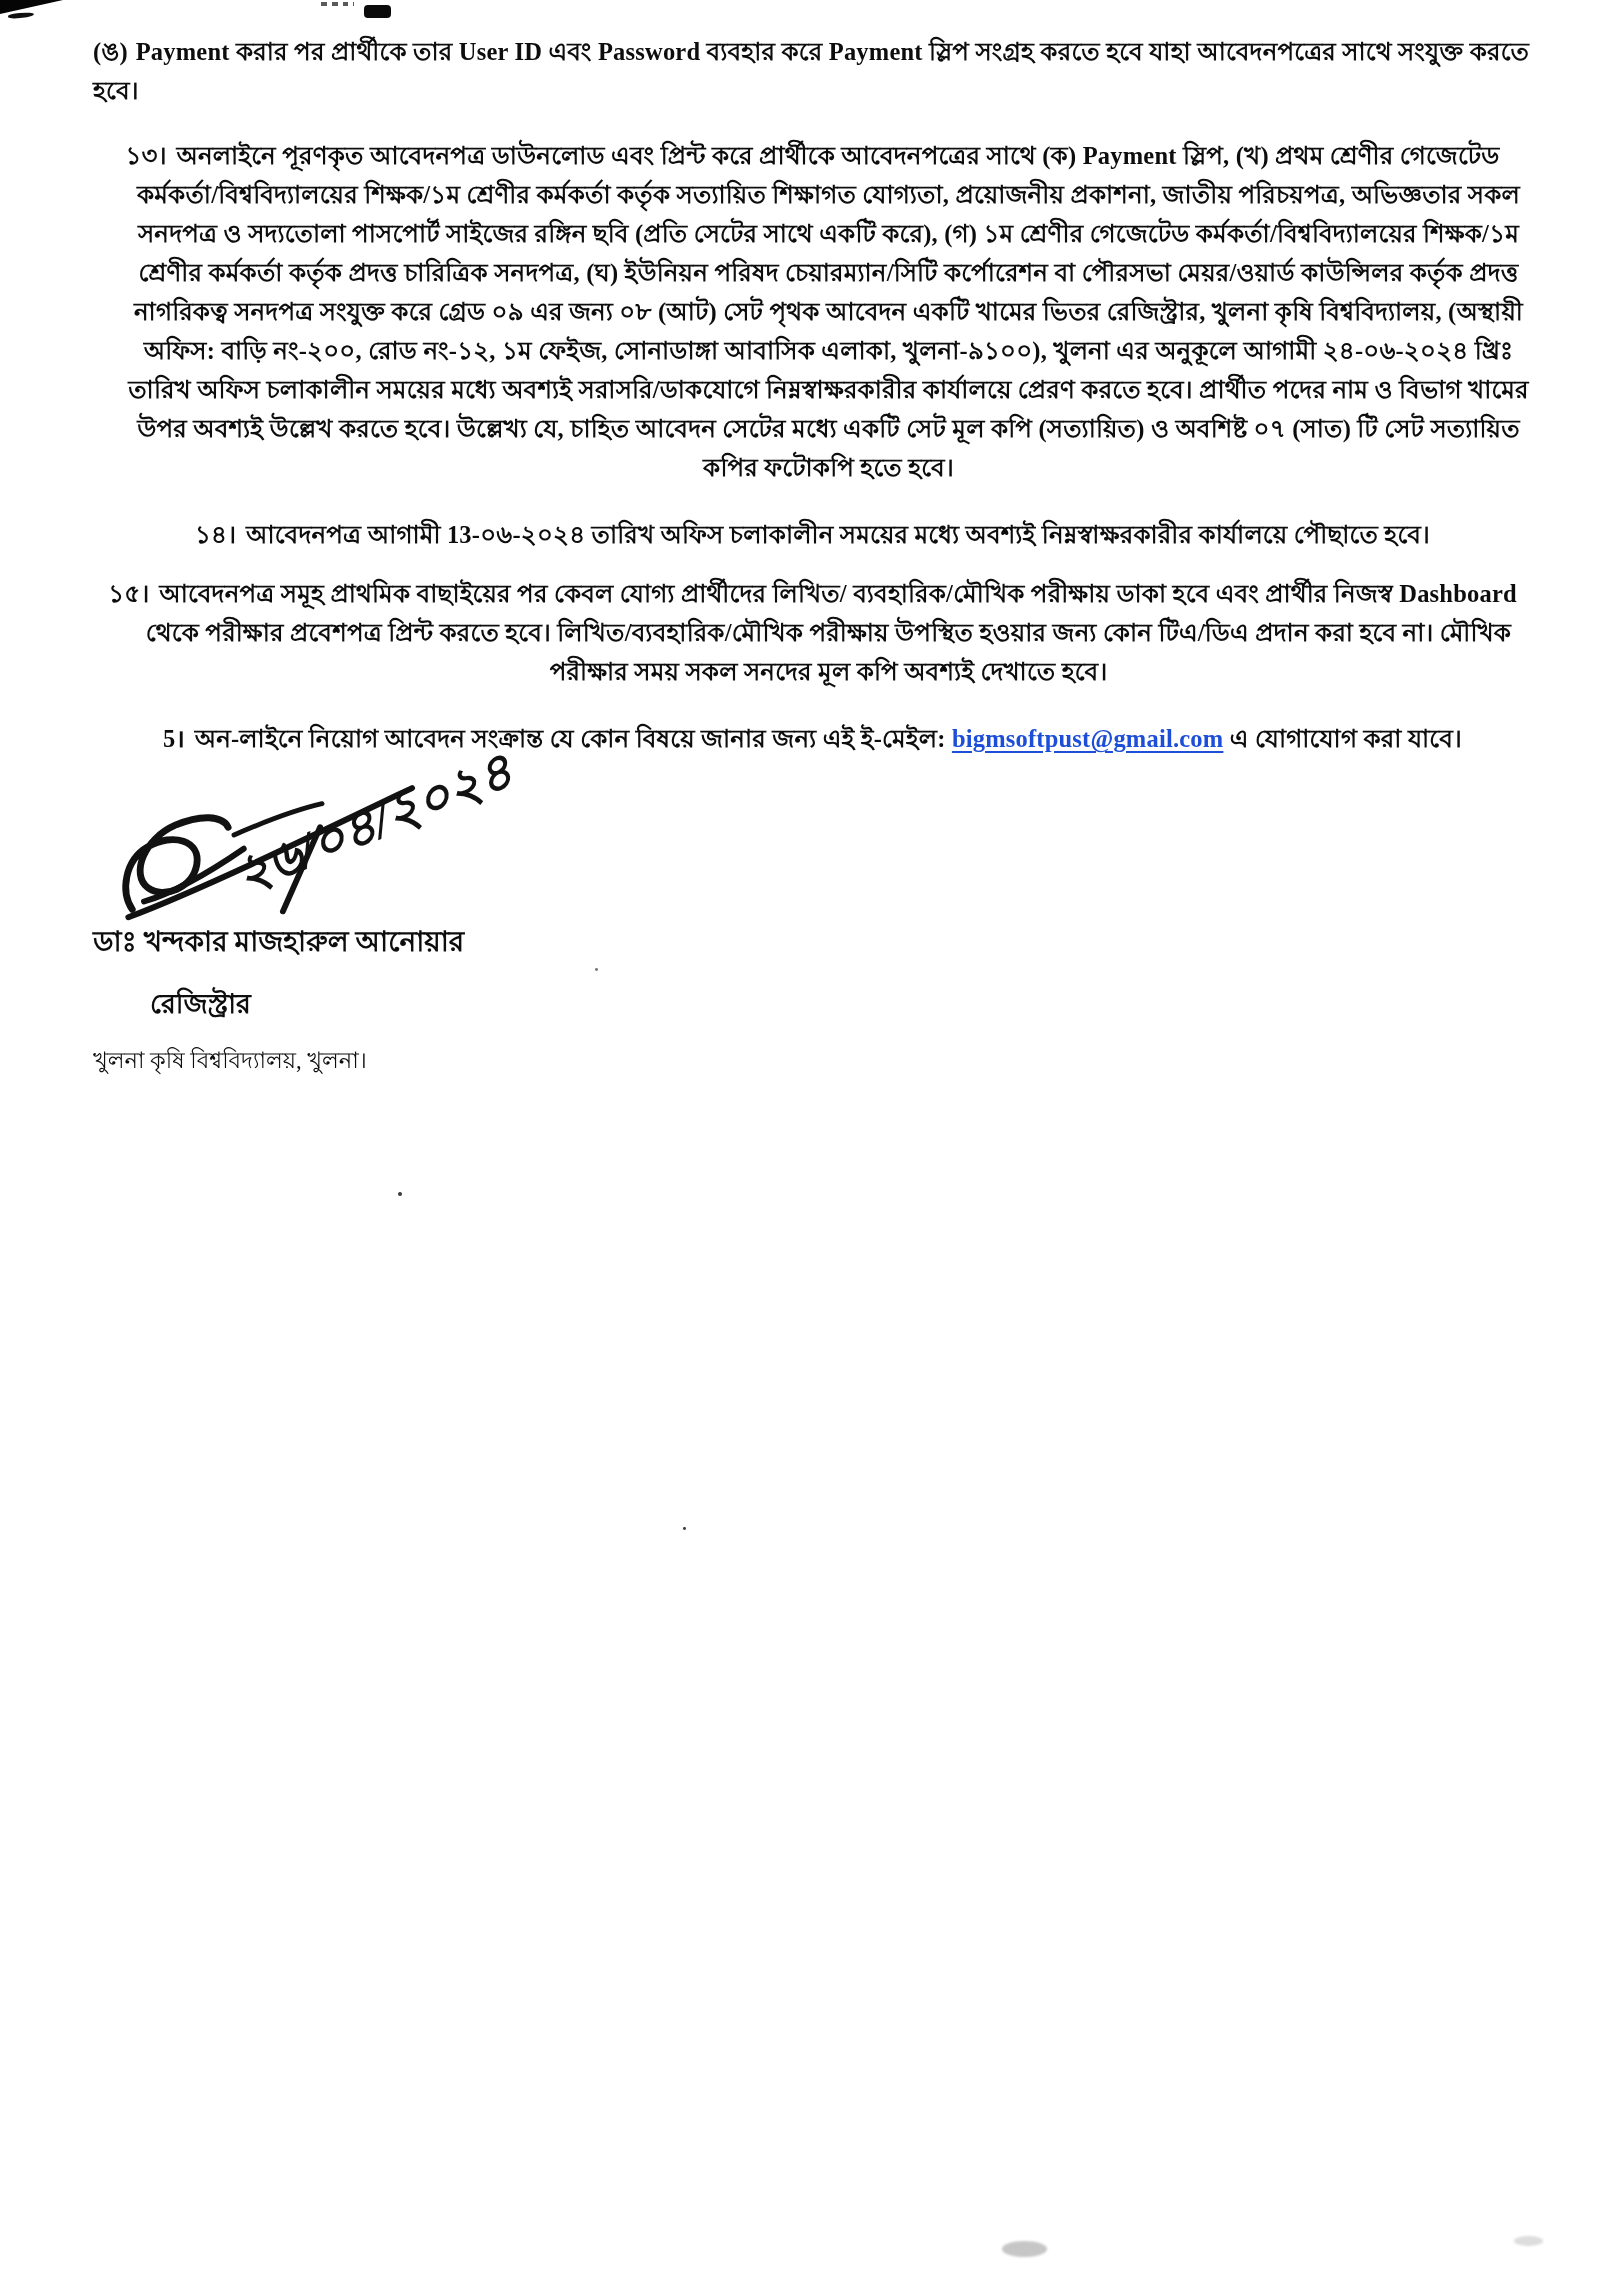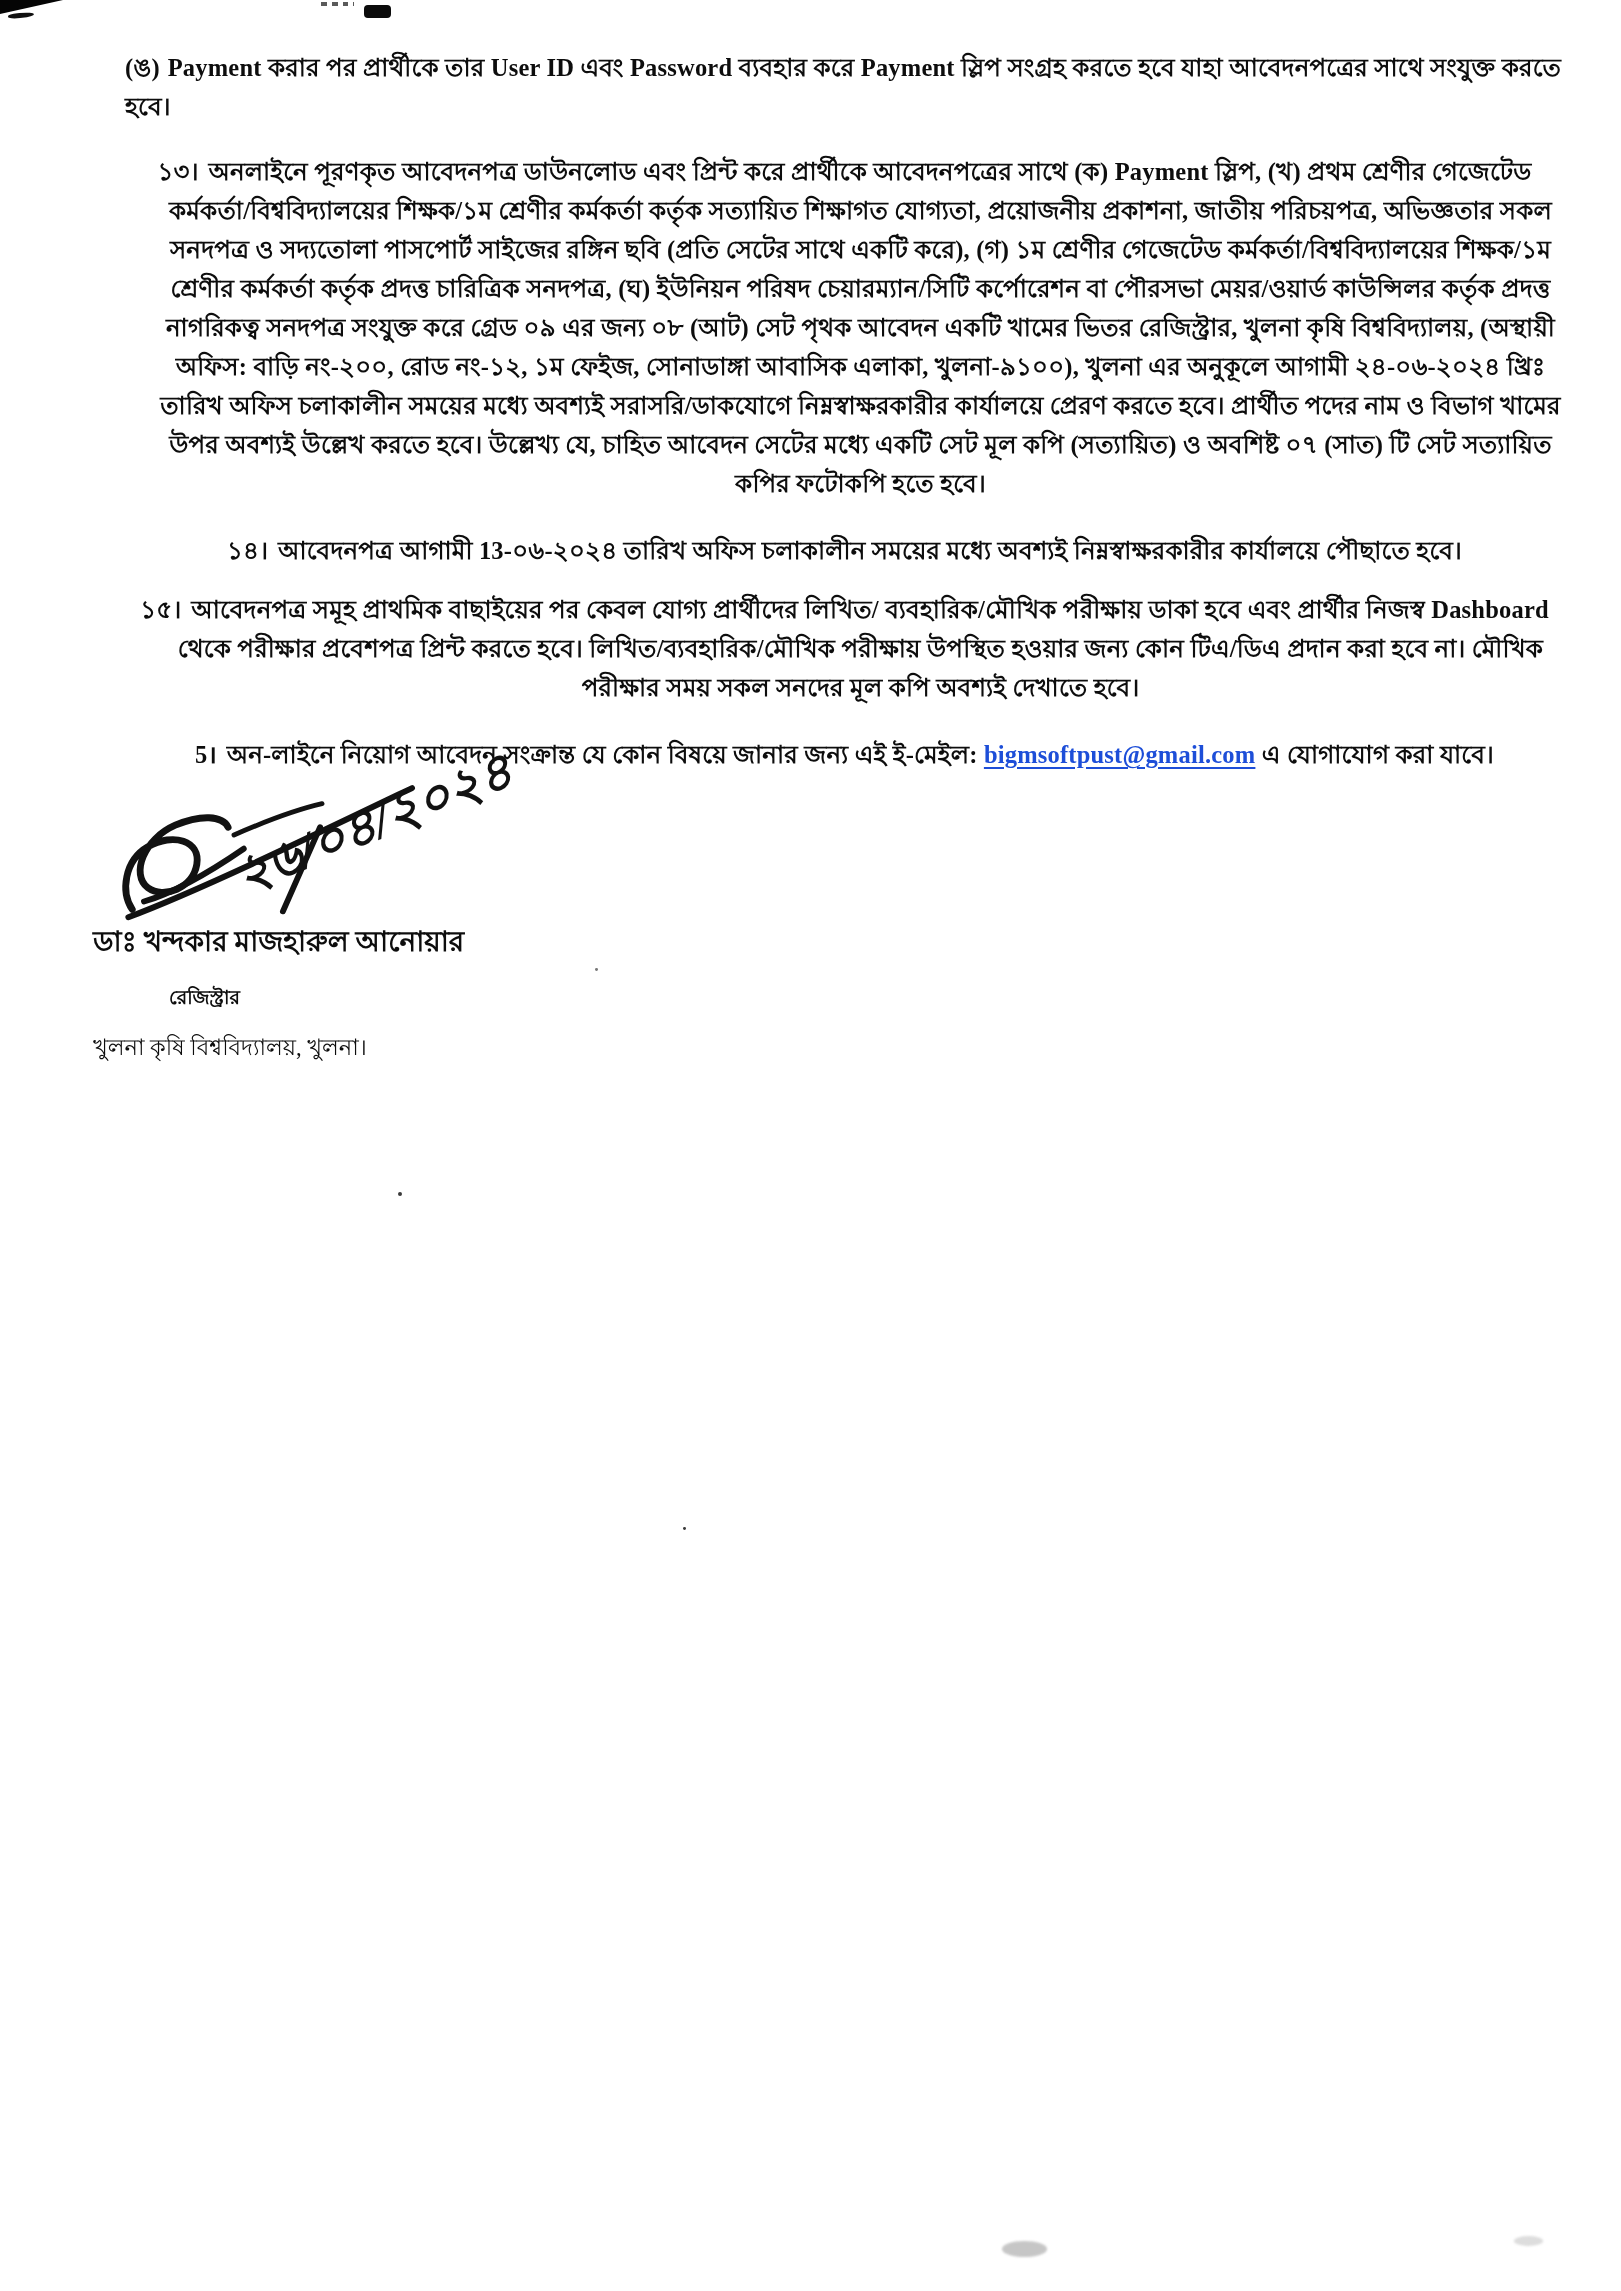--- a/index.html
+++ b/index.html
@@ -9,23 +9,22 @@
     height: 2292px;
     margin: 0 auto;
     background: #ffffff;
     overflow: hidden;
     font-family: "Liberation Serif", "DejaVu Serif", serif;
     color: #0d0d0d;
   }
   .content {
     position: absolute;
     left: 93px;
-    top: 48px;
+    top: 32px;
     width: 1439px;
-    margin-left: 32px;
   }
   .item {
     font-size: 24.5px;
     line-height: 39px;
     font-weight: 700;
     letter-spacing: 0.2px;
     text-align: left;
   }
   .hang {
     text-indent: -32px;
@@ -40,21 +39,21 @@
   .email-link {
     text-decoration: underline;
     text-underline-offset: 3.9px;
     color: #1d4ed8;
     font-weight: 700;
   }
   
   .sig-block { position: absolute; left: 93px; top: 745px; width: 686px; }
   .sig-svg { display: block; margin-left: 24.5px; }
   .sig-name  { font-size: 28px; font-weight: 700; margin-top: -5.9px; }
-  .sig-title { font-size: 19px; font-weight: 700; margin-top: 15.7px; margin-left: 76px; }
+  .sig-title { font-size: 27px; font-weight: 700; margin-top: 15.7px; margin-left: 57px; }
   .sig-org   { font-size: 22.5px; font-weight: 400; margin-top: 15.7px; }
   .wedge {
     position: absolute; left: 0; top: 0;
     width: 0; height: 0;
     border-top: 14.7px solid #050505;
     border-right: 63px solid transparent;
   }
   .wedge2 {
     position: absolute; left: 7.8px; top: 12.7px;
     width: 25.5px; height: 4.9px; background: #101010;

